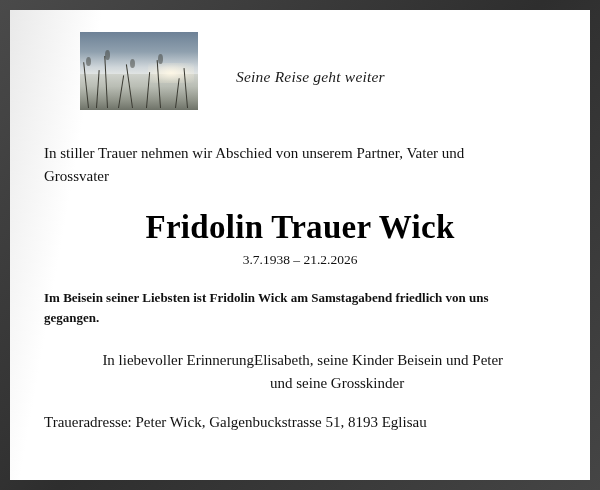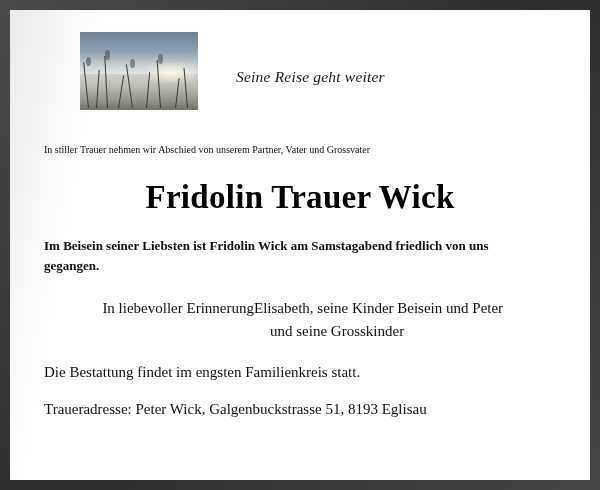--- a/index.html
+++ b/index.html
@@ -91,21 +91,21 @@
     font-style: italic;
     font-size: 15.5px;
     color: #1a1a1a;
     margin-left: 38px;
     margin-top: 40px;
     letter-spacing: 0.2px;
     white-space: nowrap;
   }
   
   .intro {
-    font-size: 10px;
+    font-size: 15px;
     color: #111;
     line-height: 1.5;
     margin: 18px 0 0 0;
     max-width: 470px;
   }
   .name {
     text-align: center;
     font-size: 33px;
     color: #000;
     margin: 22px 0 0 0;
@@ -180,30 +180,30 @@
           <div class="blotch" style="left:25px; bottom:50px; width:5px; height:10px;"></div>
           <div class="blotch" style="left:50px; bottom:42px; width:5px; height:9px;"></div>
           <div class="blotch" style="left:78px; bottom:46px; width:5px; height:10px;"></div>
         </div>
         <div class="motto">Seine Reise geht weiter</div>
       </div>
 
       <p class="intro">In stiller Trauer nehmen wir Abschied von unserem Partner, Vater und Grossvater</p>
 
       <h1 class="name">Fridolin Trauer Wick</h1>
+      <div class="dates">3.7.1938 – 21.2.2026</div>
 
       <p class="para">Im Beisein seiner Liebsten ist Fridolin Wick am Samstagabend friedlich von uns gegangen.</p>
 
       <div class="memorial-row">
         <div class="memorial-left">In liebevoller Erinnerung</div>
         <div class="memorial-right">
           <div>Elisabeth, seine Kinder Beisein und Peter</div>
           <div class="line2">und seine Grosskinder</div>
         </div>
       </div>
 
-      <p class="burial">Die Bestattung findet im engsten Familienkreis statt.</p>
 
       <p class="address">Traueradresse: Peter Wick, Galgenbuckstrasse 51, 8193 Eglisau</p>
 
     </div>
   </div>
 </div>
 
 </body></html>

